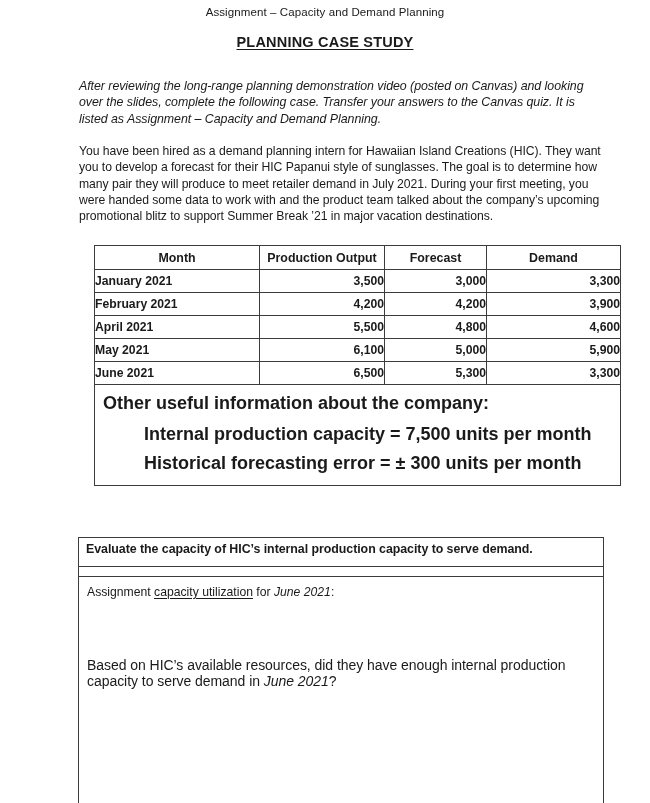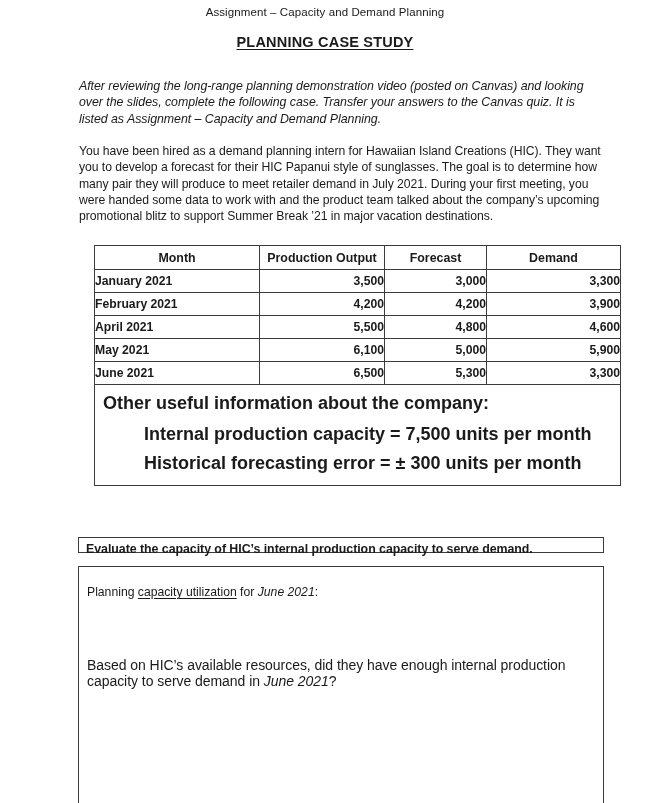--- a/index.html
+++ b/index.html
@@ -129,21 +129,21 @@
   }
 
   
   .eval-box {
     position: absolute;
     top: 537px;
     left: 78px;
     width: 526px;
     box-sizing: border-box;
     border: 1px solid #3c3c3c;
-    height: 16px;
+    height: 40px;
     line-height: 22px;
     font-size: 12.4px;
     font-weight: bold;
     padding-left: 7px;
     letter-spacing: -0.05px;
   }
 
   
   .answer-box {
     position: absolute;
@@ -246,20 +246,20 @@
       </tbody>
     </table>
   </div>
 
   <div class="eval-box">
     <span>Evaluate the capacity of HIC’s internal production capacity to serve demand.</span>
   </div>
 
   <div class="answer-box">
     <div class="q-one">
-      <span>Planning </span><span class="u">capacity utilization</span><span> for </span><span class="i">June 2021</span><span>:</span>
+      <span>Assignment </span><span class="u">capacity utilization</span><span> for </span><span class="i">June 2021</span><span>:</span>
     </div>
     <div class="q-two">
       <span>Based on HIC’s available resources, did they have enough internal production capacity to serve demand in </span><span class="i">June 2021</span><span>?</span>
     </div>
   </div>
 
 </div>
 
 </body></html>

